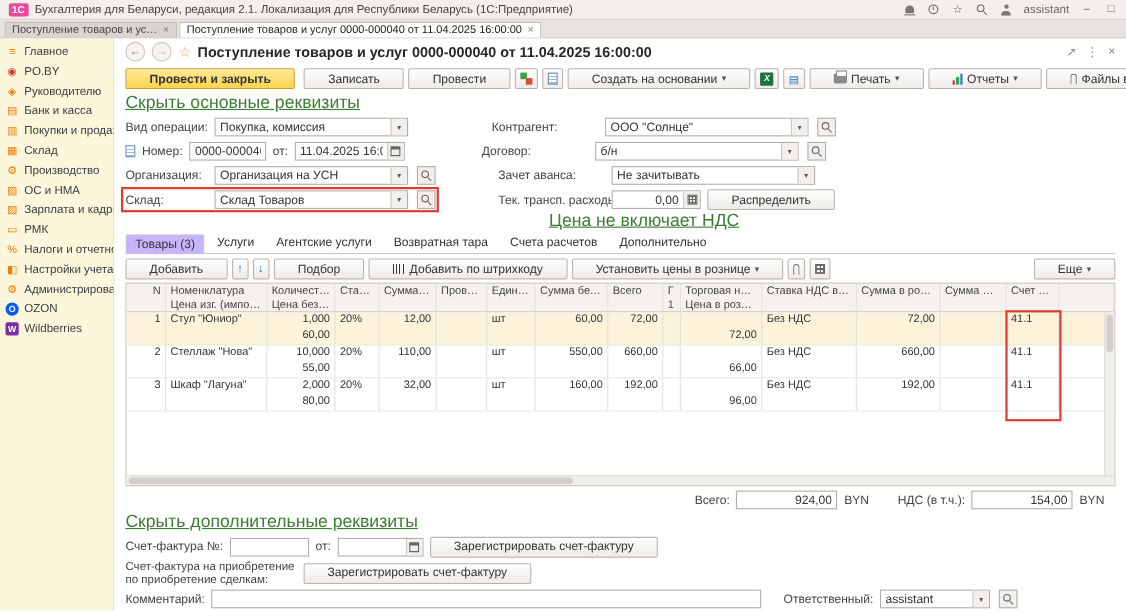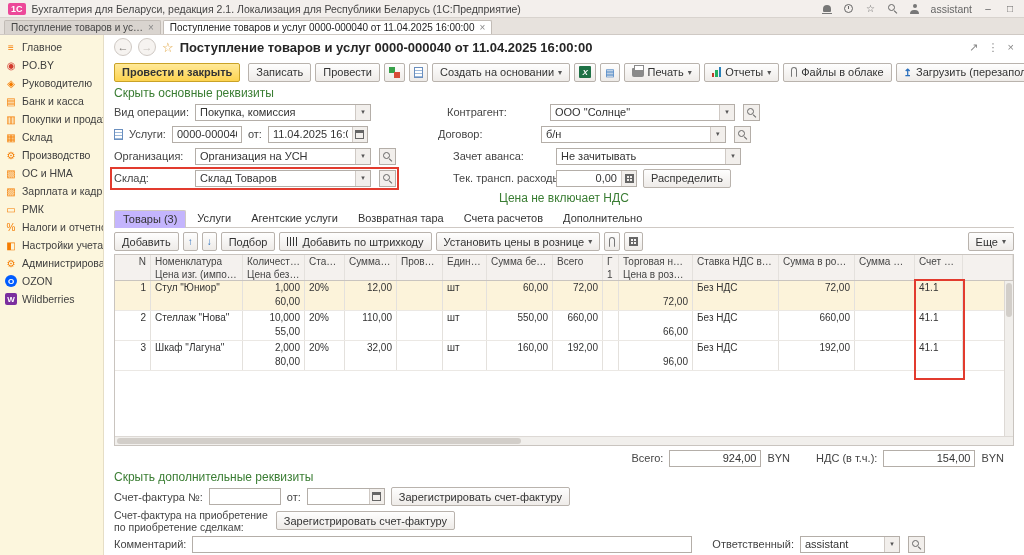--- a/index.html
+++ b/index.html
@@ -46,21 +46,21 @@
   .dochead { height:26px; display:flex; align-items:center; gap:6px; padding:0 10px; }
   .navbtn { width:18px; height:18px; border-radius:50%; border:1px solid #cfc9c4; background:#f6f3f0; color:#7d7a76; display:inline-flex; align-items:center; justify-content:center; font-size:11px; cursor:pointer; }
   .navbtn.dis { color:#c6c1bc; }
   .star { color:#e0a33c; font-size:13px; cursor:pointer; }
   .doctitle { font-size:13px; font-weight:bold; color:#262626; white-space:nowrap; }
   .dh-right { margin-left:auto; display:flex; gap:9px; color:#888; font-size:11px; }
   .dh-right span { cursor:pointer; }
 
   
   .toolbar { display:flex; align-items:center; gap:4px; padding:3px 10px 3px; }
-  .btn { background:linear-gradient(#fefefe,#eeebe8); border:1px solid #b9b3ad; border-radius:2px; padding:2px 7px; font-size:11px; color:#333; display:inline-flex; align-items:center; gap:4px; white-space:nowrap; cursor:pointer; height:19px; }
+  .btn { background:linear-gradient(#fefefe,#eeebe8); border:1px solid #b9b3ad; border-radius:2px; padding:2px 21px; font-size:11px; color:#333; display:inline-flex; align-items:center; gap:4px; white-space:nowrap; cursor:pointer; height:19px; }
   .btn.primary { background:linear-gradient(#ffe999,#fdd34f); border-color:#c9a227; font-weight:bold; }
   .btn .arr { font-size:8px; color:#555; }
   .btn.icon-only { padding:2px 4px; }
   .sp { width:4px; }
   .tb-spacer { margin-left:auto; }
 
   
   .sq2 { position:relative; width:11px; height:11px; display:inline-block; }
   .sq2::before { content:''; position:absolute; left:0; top:0; width:6px; height:6px; background:#38a14a; }
   .sq2::after { content:''; position:absolute; right:0; bottom:0; width:6px; height:6px; background:#d84b38; }
@@ -77,21 +77,21 @@
   .clip { width:6px; height:10px; border:1.3px solid #777; border-radius:3px 3px 1px 1px; border-bottom:none; display:inline-block; }
   .uparr { color:#2a6fbd; font-weight:bold; font-size:10px; }
   .cal { width:9px; height:9px; border:1px solid #666; border-top:3px solid #666; display:inline-block; }
   .grid-ic { width:9px; height:9px; display:inline-block; background:
     repeating-linear-gradient(90deg,#666 0 1px,transparent 1px 3px),
     repeating-linear-gradient(#666 0 1px,transparent 1px 3px); border:1px solid #666; }
   .barcode { width:11px; height:9px; display:inline-block; background:repeating-linear-gradient(90deg,#333 0 1px,transparent 1px 3px); }
   .bluarr { color:#2a6fbd; font-size:10px; }
 
   
-  .greenlink { color:#3a7d33; font-size:12px; cursor:pointer; }
+  .greenlink { color:#3a7d33; text-decoration:underline; font-size:16px; cursor:pointer; }
   .linkrow { padding:1px 10px 2px; }
 
   
   .form { padding:1px 10px 0; display:flex; flex-direction:column; gap:3px; }
   .frow { display:flex; align-items:center; gap:6px; height:19px; }
   .flabel { color:#444; white-space:nowrap; }
   .lw { width:75px; flex-shrink:0; }
   .rlabel { width:97px; flex-shrink:0; text-align:left;margin-left:48px; }
   .rcol { margin-left:22px; display:flex; align-items:center; gap:6px; }
   .field { display:flex; align-items:stretch; border:1px solid #b4aea8; background:#fff; height:17px; }
@@ -325,21 +325,21 @@
             <span class="fbtn">▾</span>
           </div>
           <span class="sqbtn">
               <i class="mag"></i>
             </span>
         </div>
       </div>
 
       <div class="frow">
         <i class="doc-ic"></i>
-        <span class="flabel">Услуги:</span>
+        <span class="flabel">Номер:</span>
         <div class="field w70">
           <input value="0000-000040" style="">
         </div>
         <span class="flabel">от:</span>
         <div class="field w100">
           <input value="11.04.2025 16:00:00" style="">
           <span class="fbtn">
               <i class="cal"></i>
             </span>
         </div>

